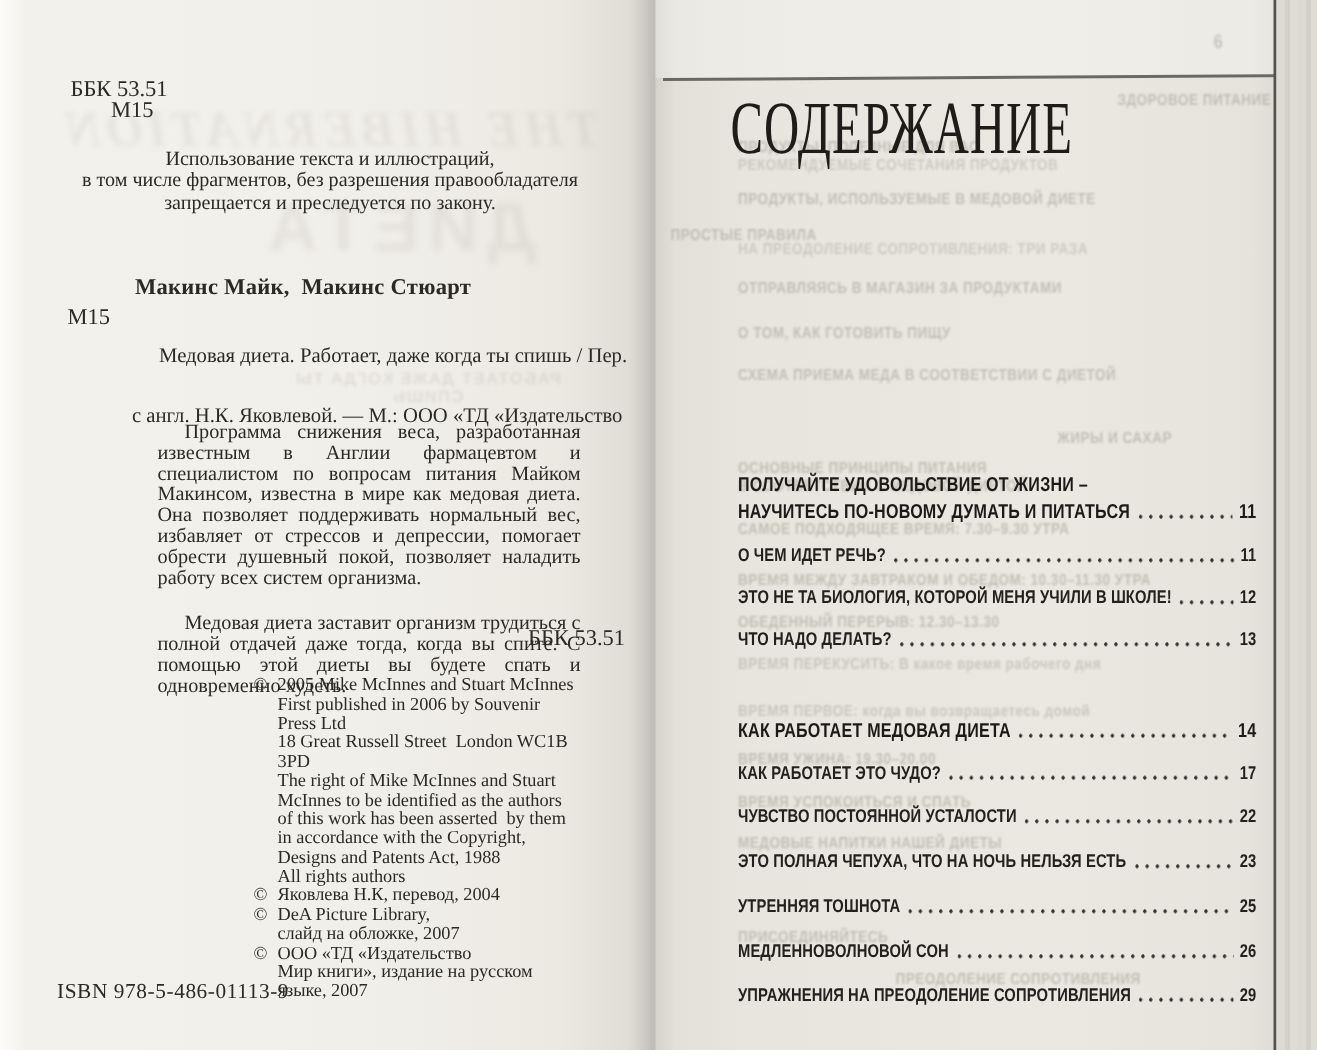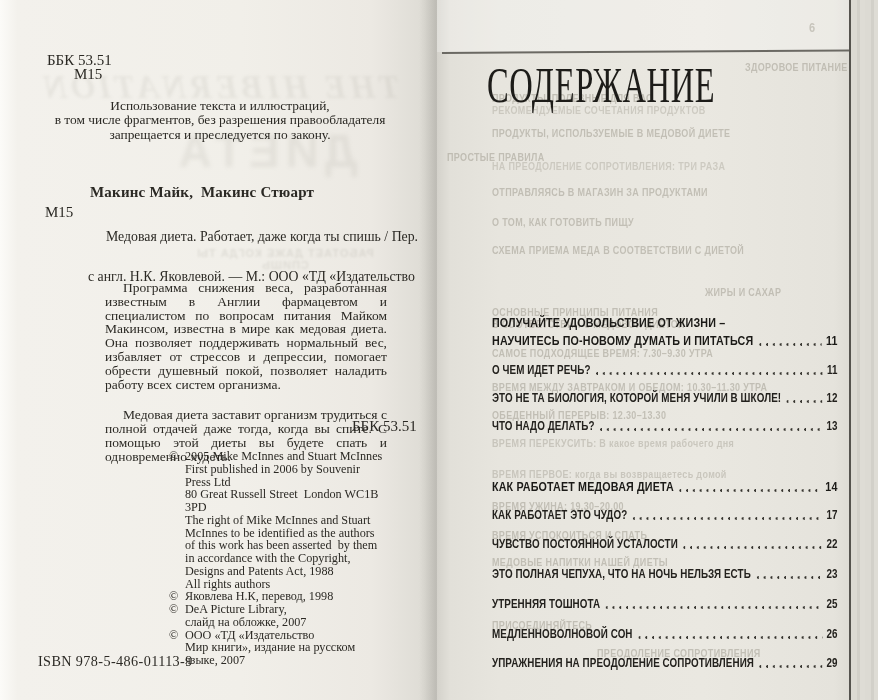--- a/index.html
+++ b/index.html
@@ -110,21 +110,21 @@
       <div class="c-line">
           <span class="c-mark"></span>
           <span class="c-text">First published in 2006 by Souvenir</span>
         </div>
       <div class="c-line">
           <span class="c-mark"></span>
           <span class="c-text">Press Ltd</span>
         </div>
       <div class="c-line">
           <span class="c-mark"></span>
-          <span class="c-text">80 Great Russell Street  London WC1B</span>
+          <span class="c-text">18 Great Russell Street  London WC1B</span>
         </div>
       <div class="c-line">
           <span class="c-mark"></span>
           <span class="c-text">3PD</span>
         </div>
       <div class="c-line">
           <span class="c-mark"></span>
           <span class="c-text">The right of Mike McInnes and Stuart</span>
         </div>
       <div class="c-line">
@@ -142,21 +142,21 @@
       <div class="c-line">
           <span class="c-mark"></span>
           <span class="c-text">Designs and Patents Act, 1988</span>
         </div>
       <div class="c-line">
           <span class="c-mark"></span>
           <span class="c-text">All rights authors</span>
         </div>
       <div class="c-line">
           <span class="c-mark">©</span>
-          <span class="c-text">Яковлева Н.К, перевод, 1998</span>
+          <span class="c-text">Яковлева Н.К, перевод, 2004</span>
         </div>
       <div class="c-line">
           <span class="c-mark">©</span>
           <span class="c-text">DeA Picture Library,</span>
         </div>
       <div class="c-line">
           <span class="c-mark"></span>
           <span class="c-text">слайд на обложке, 2007</span>
         </div>
       <div class="c-line">

